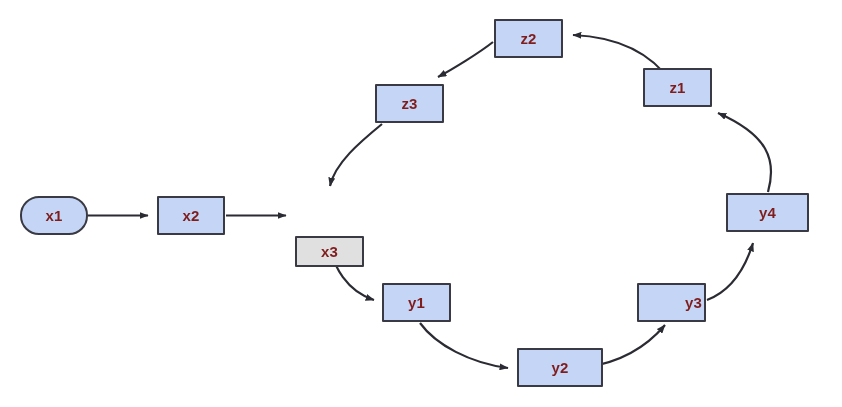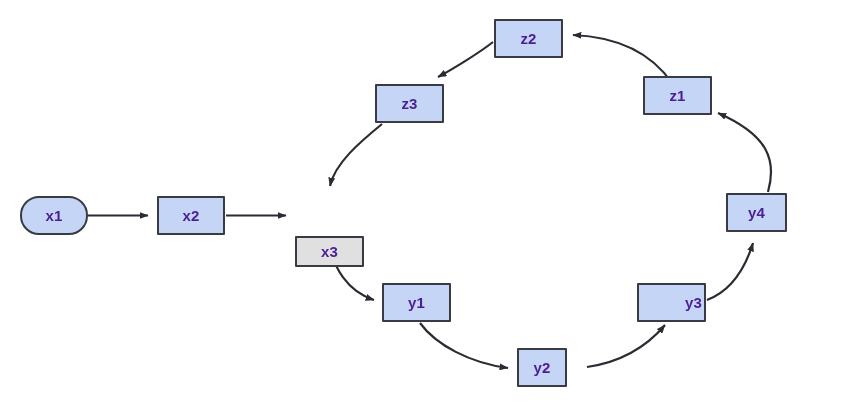--- a/index.html
+++ b/index.html
@@ -32,21 +32,21 @@
   .graph-node {
     position: absolute;
     box-sizing: border-box;
     border: 2.5px solid #3a3a44;
     border-radius: 1px;
     display: flex;
     align-items: center;
     justify-content: center;
     font-size: 15px;
     font-weight: bold;
-    color: #4c1d95;
+    color: #7f1d1d;
     letter-spacing: 0.2px;
     line-height: 1;
     user-select: none;
   }
   .node-fill-blue { background: #c5d5f5; }
   .node-fill-gray { background: #e0e0e0; }
 </style>
 </head>
 <body>
 
@@ -81,30 +81,30 @@
       </div>
       <div class="graph-node node-fill-gray" style="left: 295px; top: 196px; width: 69px; height: 31px; margin-top: 40px;">
         <span>x3</span>
       </div>
       <div class="graph-node node-fill-blue" style="left: 375px; top: 84px; width: 69px; height: 39px;">
         <span>z3</span>
       </div>
       <div class="graph-node node-fill-blue" style="left: 494px; top: 19px; width: 69px; height: 39px;">
         <span>z2</span>
       </div>
-      <div class="graph-node node-fill-blue" style="left: 643px; top: 76px; width: 69px; height: 39px;">
+      <div class="graph-node node-fill-blue" style="left: 643px; top: 68px; width: 69px; height: 39px;">
         <span>z1</span>
       </div>
-      <div class="graph-node node-fill-blue" style="left: 726px; top: 193px; width: 61px; height: 39px;">
+      <div class="graph-node node-fill-blue" style="left: 726px; top: 193px; width: 83px; height: 39px;">
         <span>y4</span>
       </div>
       <div class="graph-node node-fill-blue" style="left: 637px; top: 283px; width: 69px; height: 39px; padding-left: 44px;">
         <span>y3</span>
       </div>
-      <div class="graph-node node-fill-blue" style="left: 517px; top: 348px; width: 50px; height: 39px;">
+      <div class="graph-node node-fill-blue" style="left: 517px; top: 348px; width: 86px; height: 39px;">
         <span>y2</span>
       </div>
       <div class="graph-node node-fill-blue" style="left: 382px; top: 283px; width: 69px; height: 39px;">
         <span>y1</span>
       </div>
     </div>
 
 </div>
 
 </body></html>

